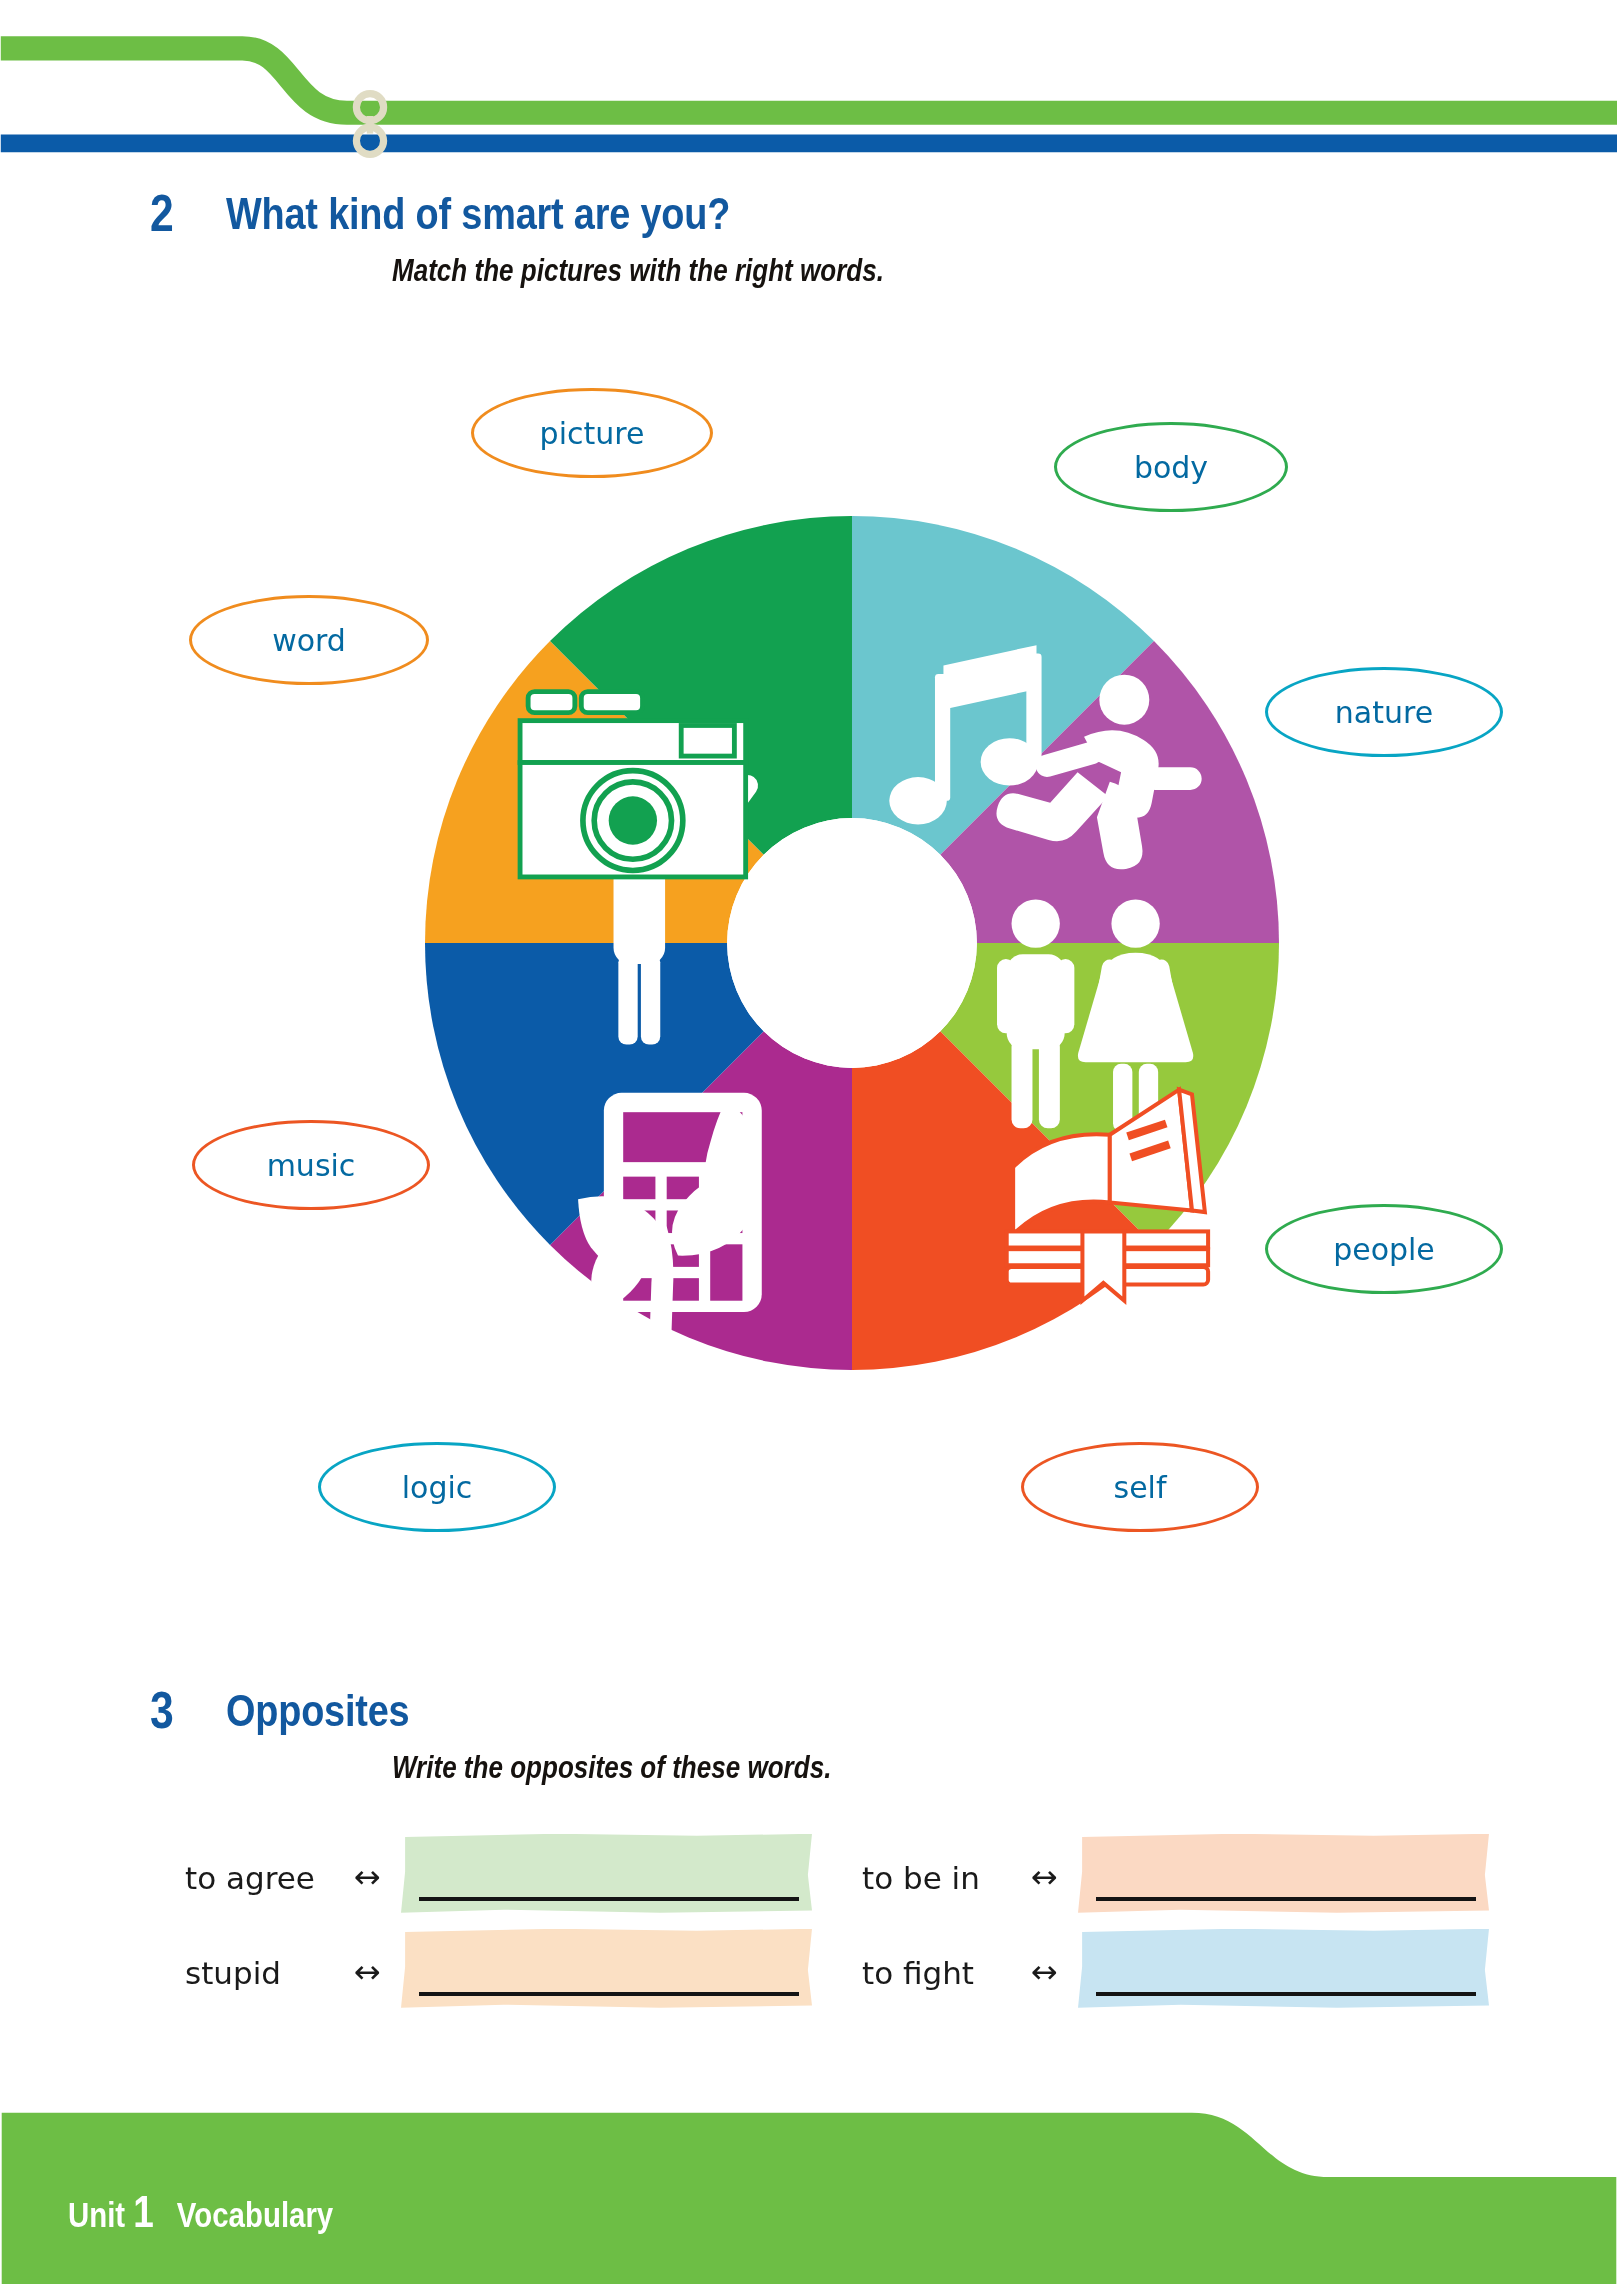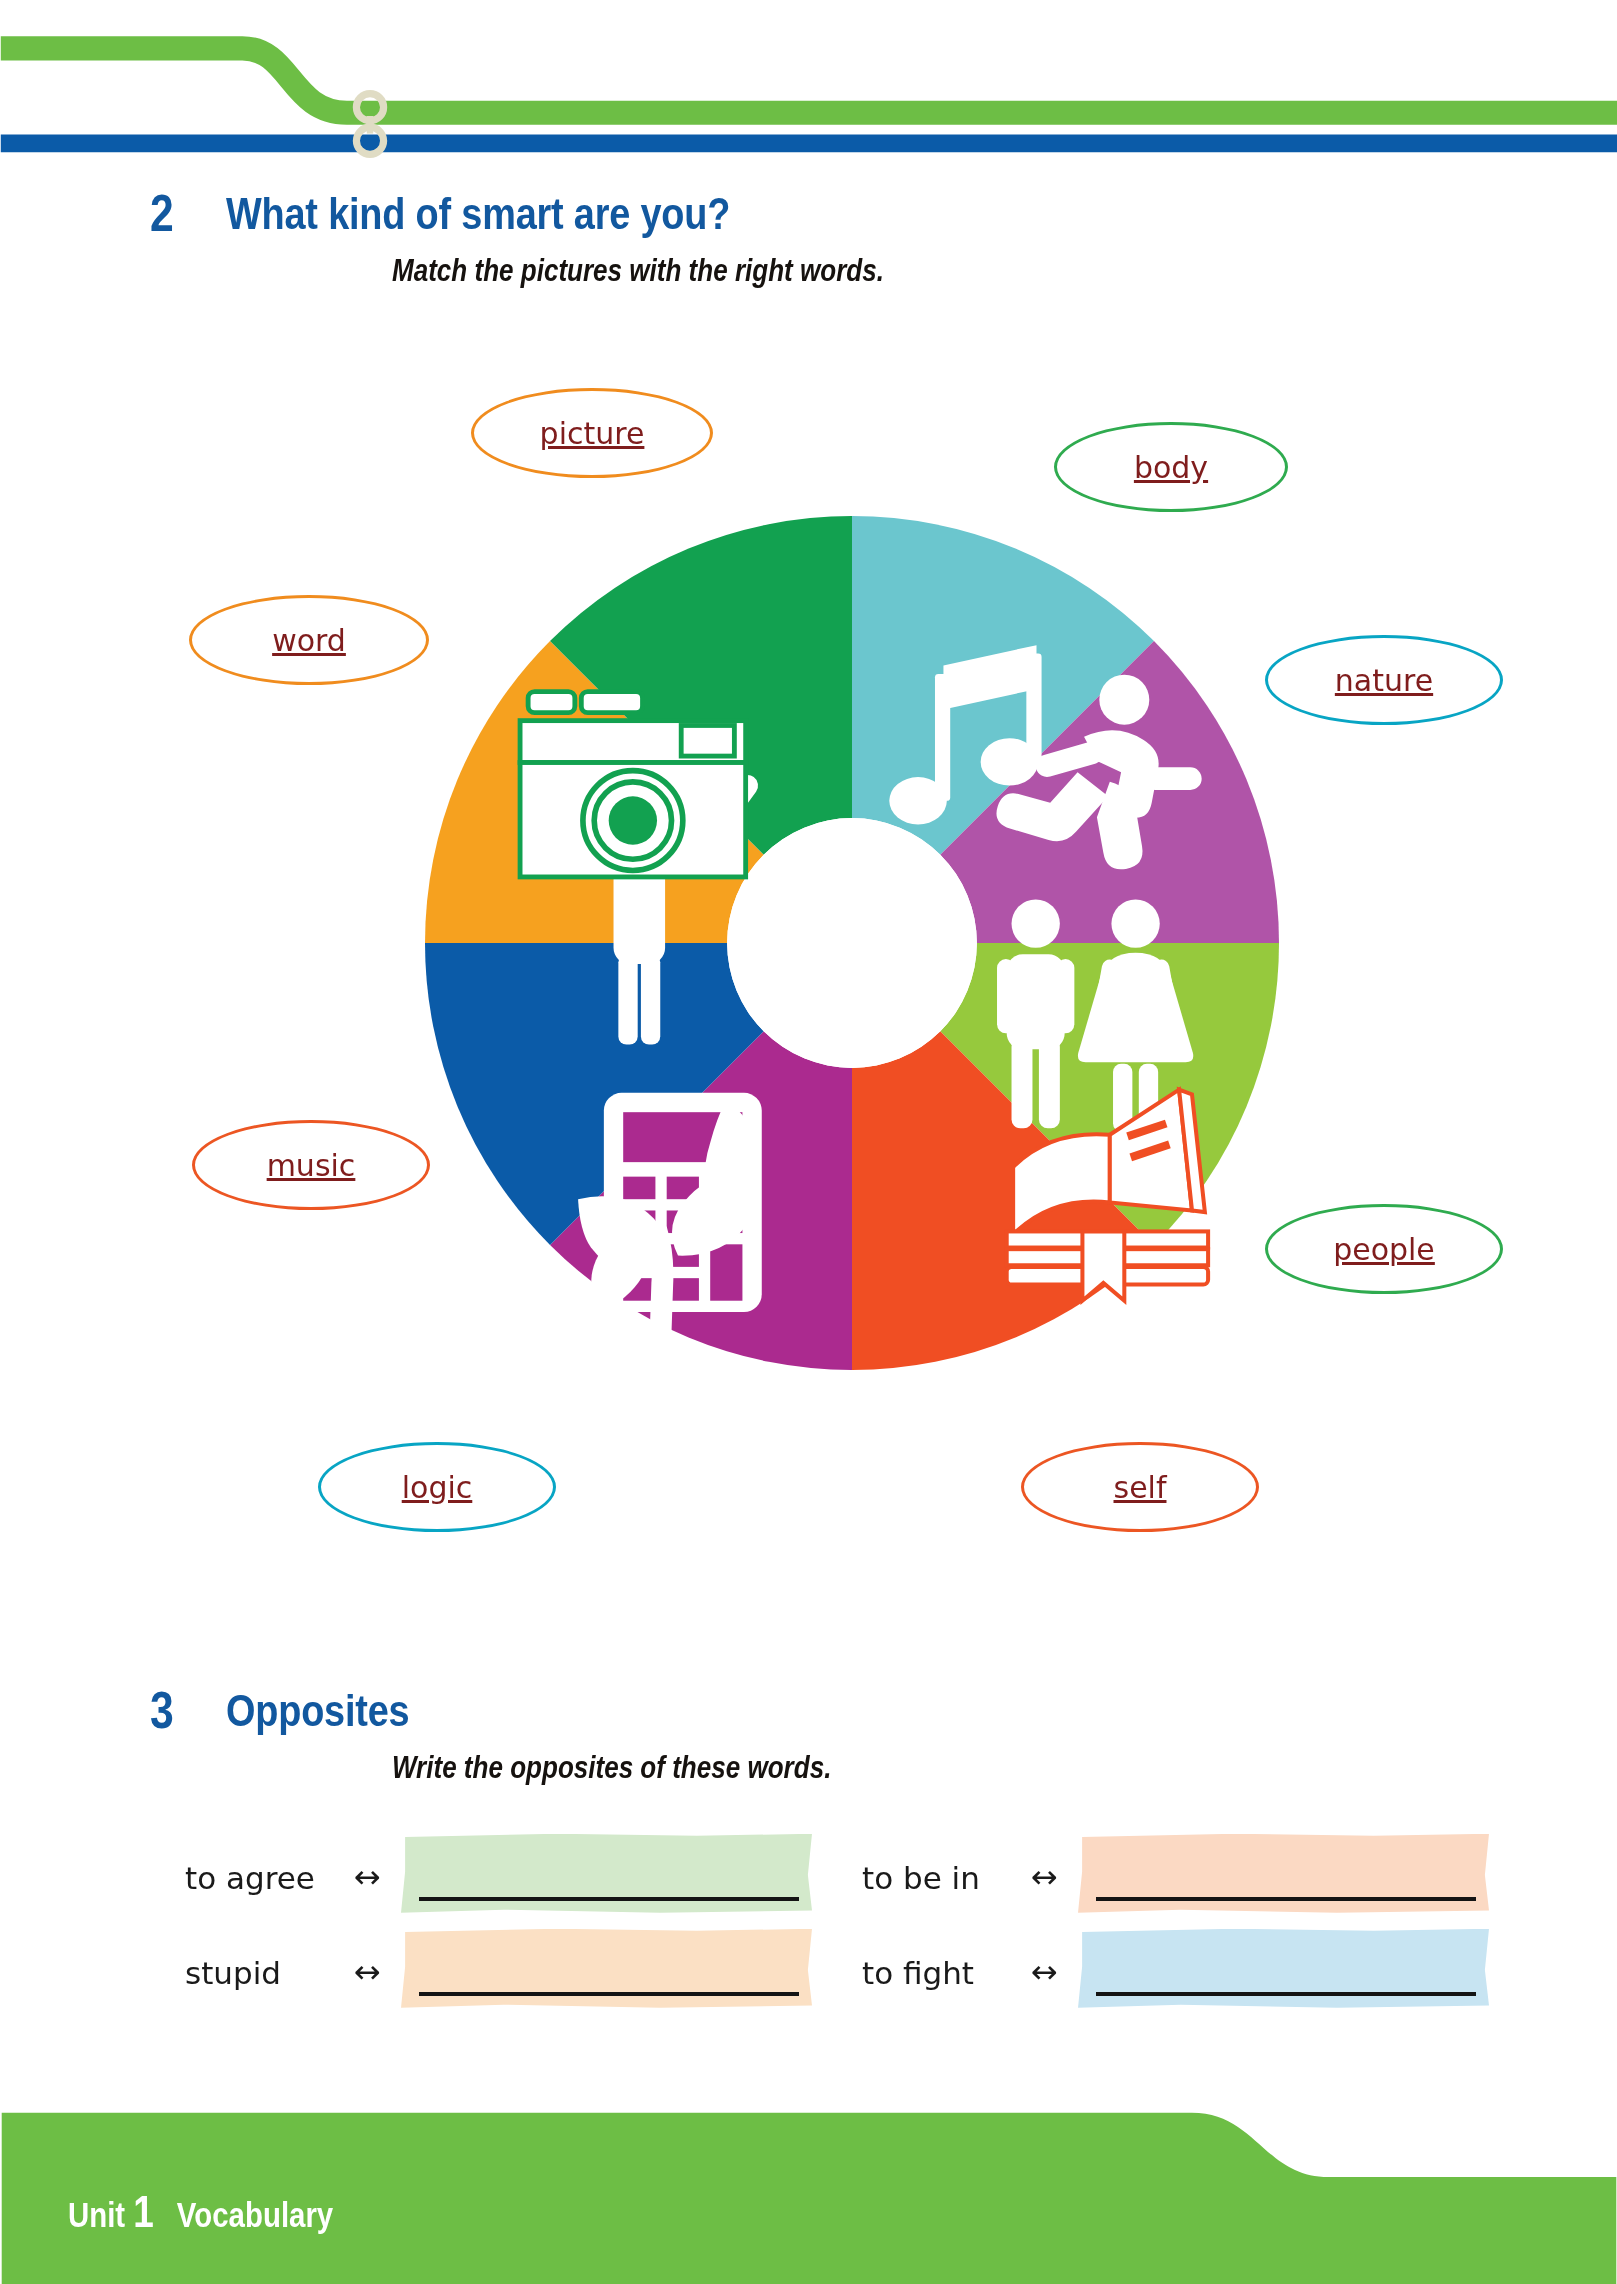--- a/index.html
+++ b/index.html
@@ -35,23 +35,22 @@
     font-size:31px;color:#16120f;transform:scaleX(.84);transform-origin:left top;
   }
 
   
   #wheel{position:absolute;left:425px;top:516px;width:854px;height:854px;}
 
   
   .bubble{
     position:absolute;border-radius:50%;background:#ffffff;
     display:flex;align-items:center;justify-content:center;
-    font-family:"DejaVu Sans", sans-serif;font-size:30px;color:#7f1d1d;
+    font-family:"DejaVu Sans", sans-serif;font-size:30px;color:#0369a1;
     box-sizing:border-box;
-    text-decoration:underline;
   }
 
   
   #ex3-head{position:absolute;left:150px;top:1684px;width:1128px;}
 
   .opp-grid{position:absolute;left:145px;top:1829px;width:1386px;}
   .opp-row{position:relative;height:95px;}
   .opp-word{
     position:absolute;font-family:"DejaVu Sans", sans-serif;
     font-size:31px;color:#1a1a1a;top:31px;white-space:nowrap;
@@ -220,21 +219,21 @@
 
 <div class="bubble" style="left:471px;top:388px;width:242px;height:90px;border:3.2px solid #F08C1E;">
   <span>picture</span>
 </div>
 <div class="bubble" style="left:1054px;top:422px;width:234px;height:90px;border:3.2px solid #2FAB4F;">
   <span>body</span>
 </div>
 <div class="bubble" style="left:189px;top:595px;width:240px;height:90px;border:3.2px solid #F08C1E;">
   <span>word</span>
 </div>
-<div class="bubble" style="left:1265px;top:635px;width:238px;height:90px;border:3.2px solid #08A5C4;">
+<div class="bubble" style="left:1265px;top:667px;width:238px;height:90px;border:3.2px solid #08A5C4;">
   <span>nature</span>
 </div>
 <div class="bubble" style="left:192px;top:1120px;width:238px;height:90px;border:3.2px solid #EC5623;">
   <span>music</span>
 </div>
 <div class="bubble" style="left:1265px;top:1204px;width:238px;height:90px;border:3.2px solid #2FAB4F;">
   <span>people</span>
 </div>
 <div class="bubble" style="left:318px;top:1442px;width:238px;height:90px;border:3.2px solid #08A5C4;">
   <span>logic</span>

